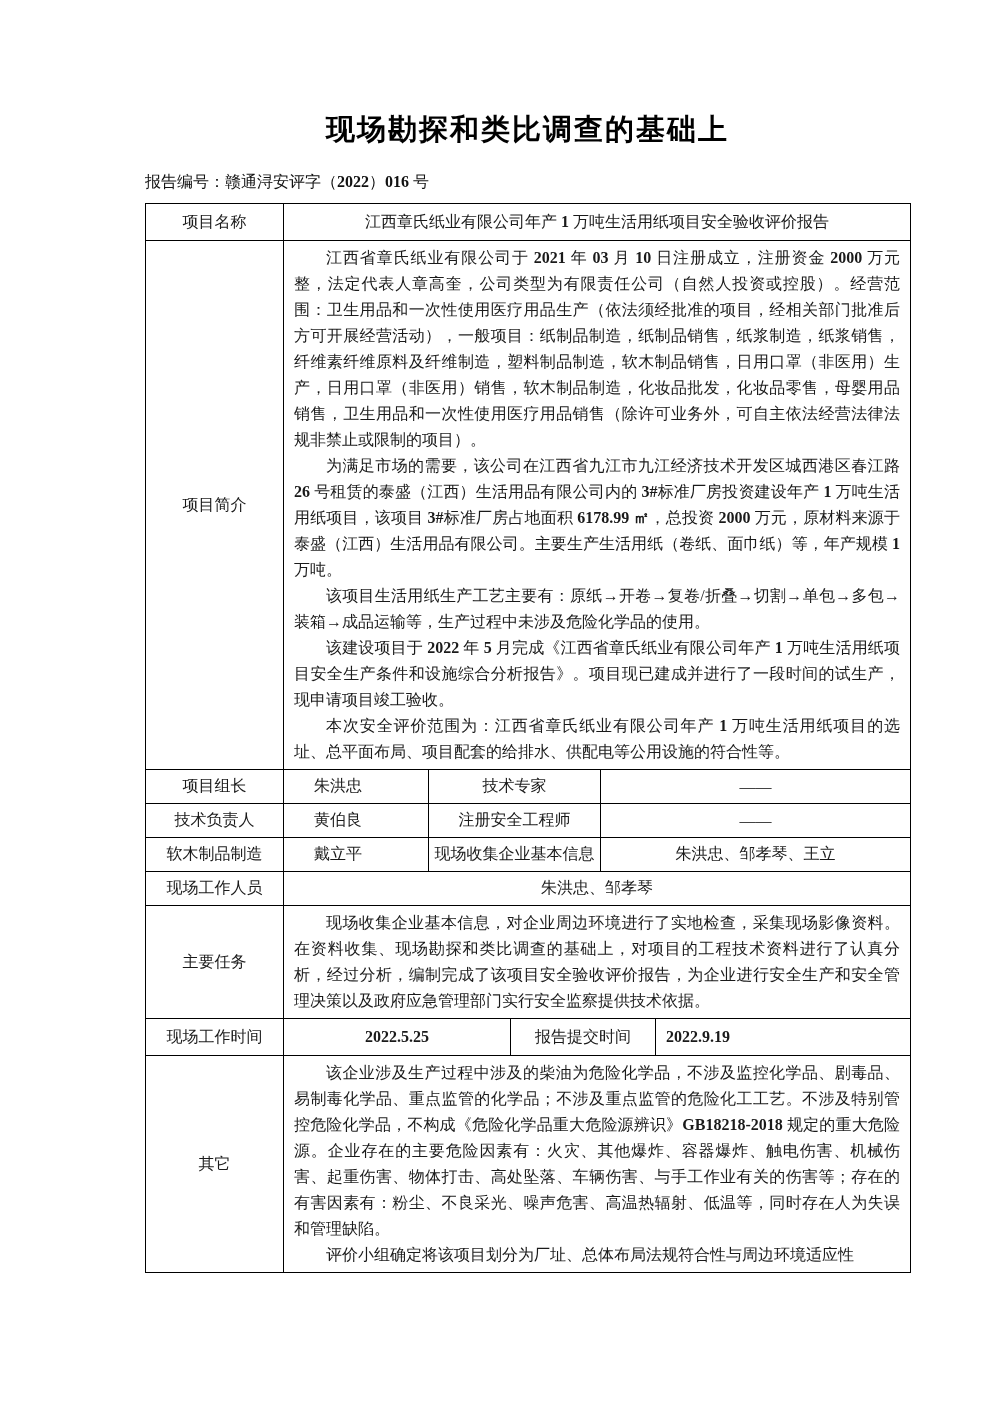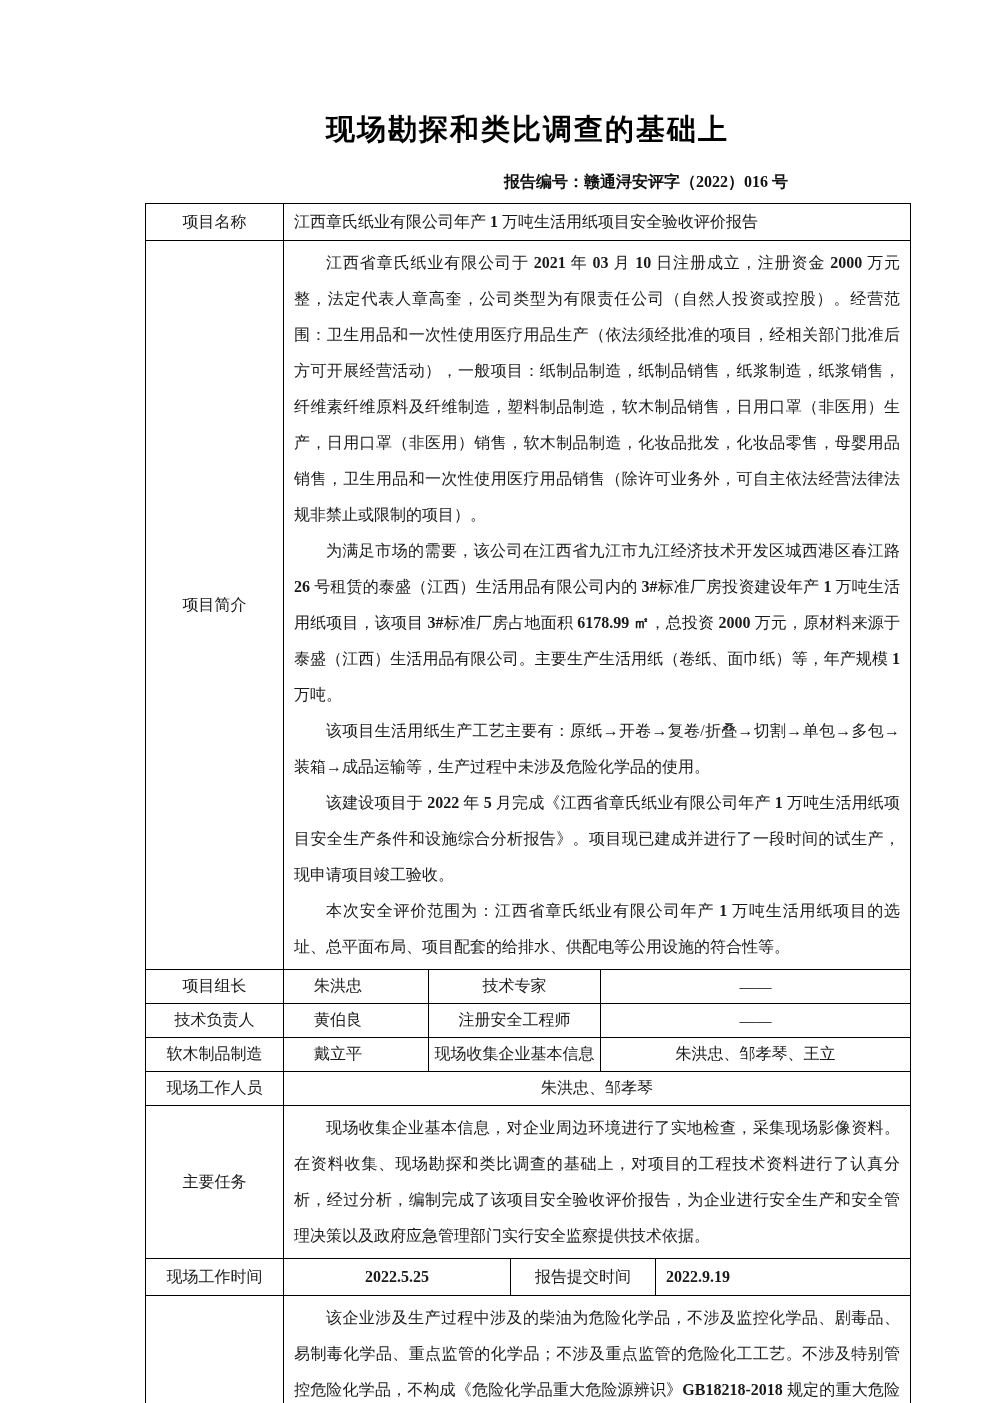--- a/index.html
+++ b/index.html
@@ -22,24 +22,24 @@
     text-align: center;
     font-family: "Liberation Sans", "DejaVu Sans", sans-serif;
     font-size: 29px;
     font-weight: 700;
     letter-spacing: 2px;
     color: #000;
   }
   .report-no-line {
     margin-top: 22px;
     margin-bottom: 4px;
-    text-align: right;
+    text-align: left;
     padding-right: 122px;
     font-size: 16px;
-    font-weight: 700;
+    font-weight: 400;
   }
   .report-no-line .rn-label {
     font-family: "Liberation Sans", "DejaVu Sans", sans-serif;
   }
   .report-no-line .rn-value {
     font-family: "Liberation Serif", "DejaVu Serif", serif;
   }
   table.doc-table {
     width: 765px;
     border-collapse: collapse;
@@ -51,30 +51,30 @@
     font-size: 16px;
     vertical-align: middle;
     color: #1a1a1a;
   }
   td.label {
     text-align: center;
     padding: 6px 3px;
   }
   td.val {
     padding: 6px 10px;
-    text-align: left;
+    text-align: center;
   }
   td.rich {
     padding: 4px 10px;
     text-align: justify;
   }
   td.rich p, p[data-name="paragraph"] {
     margin: 0;
     text-indent: 2em;
-    line-height: 36px;
+    line-height: 26px;
   }
   td.name-val { padding-left: 30px; }
   td.center { text-align: center; }
   td.left-pad { padding-left: 10px; }
   tr.one-line td { height: 37px; }
   tr.person-row td { height: 34px; margin-top: 13px; }
   tr.staff-row td { height: 28px; }
   tr.time-row td { height: 37px; }
 </style>
 </head>

